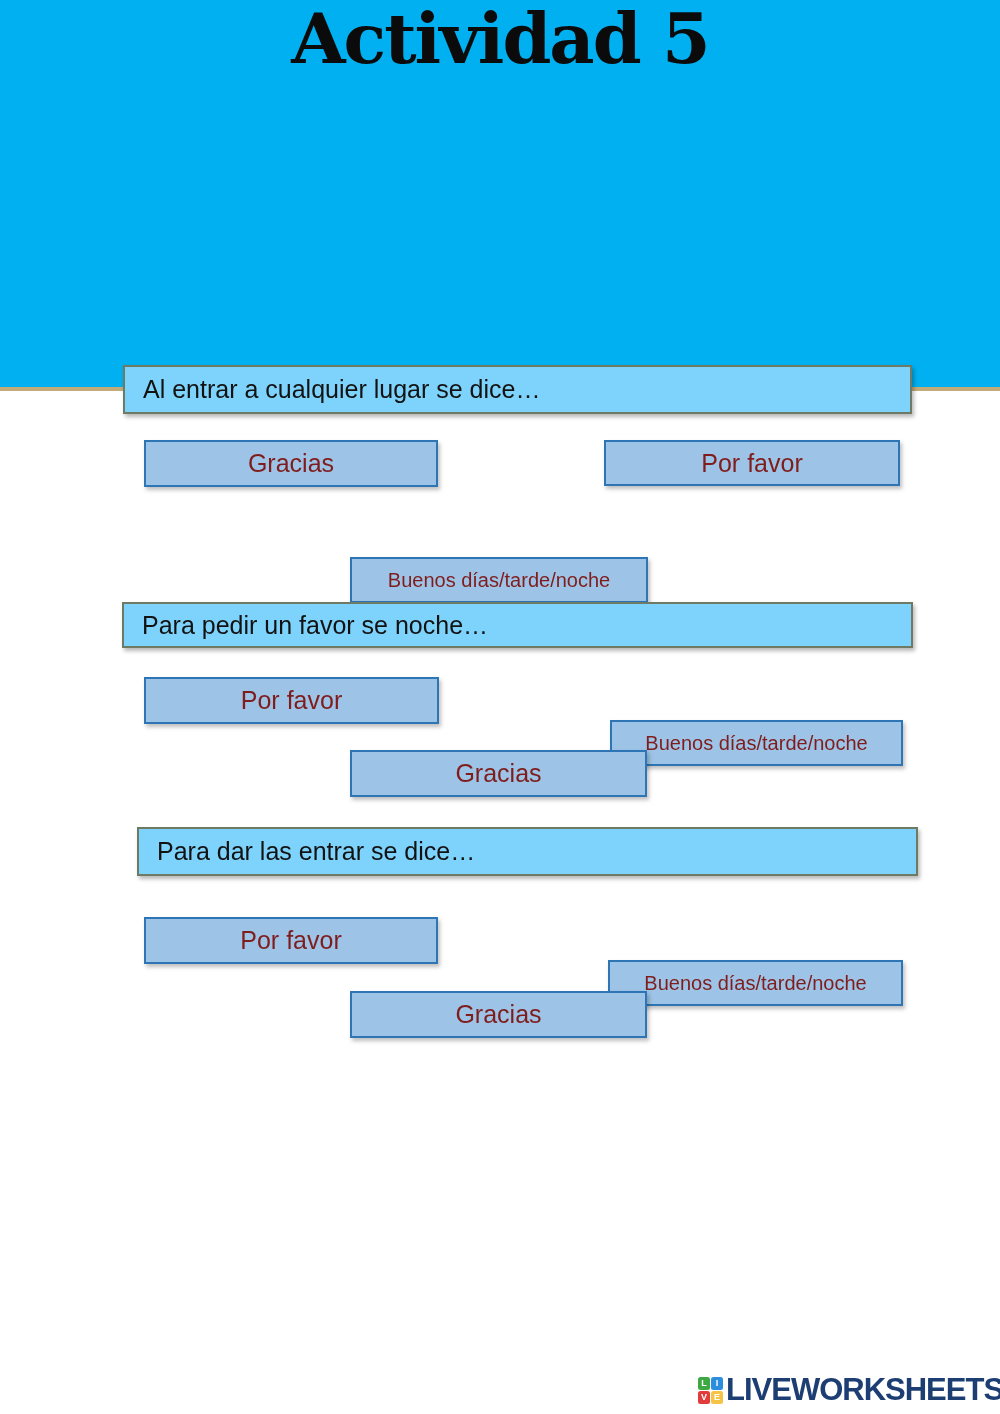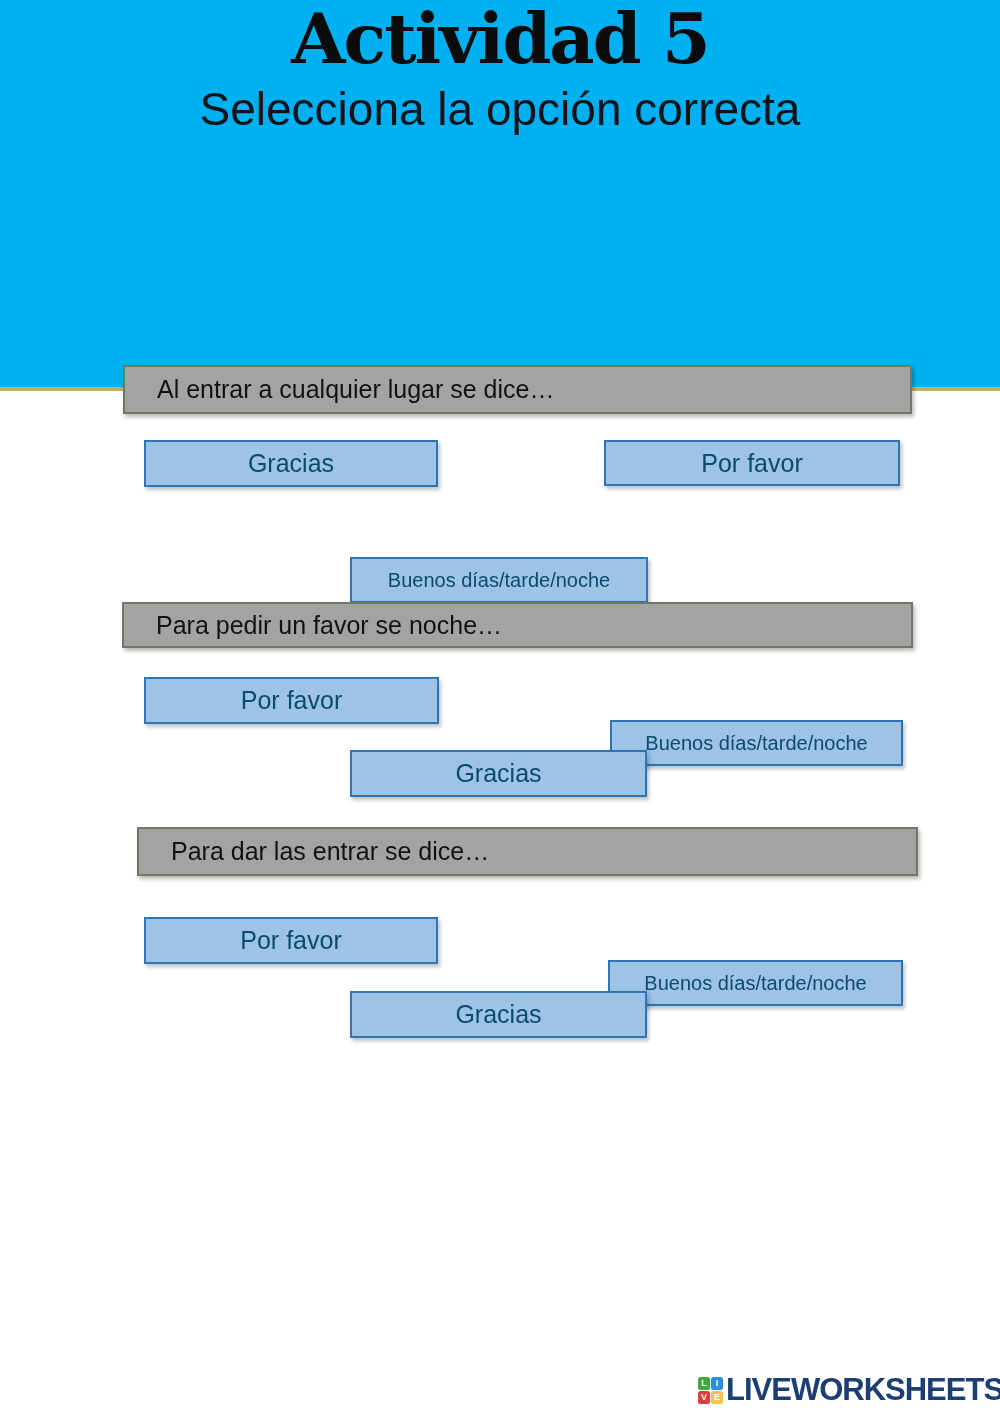--- a/index.html
+++ b/index.html
@@ -33,41 +33,41 @@
     margin:6px 0 0 0;
     font-family:"Liberation Sans", sans-serif;
     font-weight:400;
     font-size:46px;
     color:#101418;
   }
 
   
   .q-prompt {
     position:absolute;
-    background:#a3a3a3;
+    background:#7dd3fc;
     border:2px solid #6e7a63;
     box-shadow:2px 3px 4px rgba(0,0,0,0.28);
     display:flex; align-items:center;
-    padding-left:32px;
+    padding-left:18px;
     font-size:25px;
     color:#121212;
   }
   #q1-prompt { left:123px; top:365px; width:789px; height:49px; }
   #q2-prompt { left:122px; top:602px; width:791px; height:46px; }
   #q3-prompt { left:137px; top:827px; width:781px; height:49px; }
 
   
   .option {
     position:absolute;
     background:#9dc3e6;
     border:2px solid #2e75b6;
     box-shadow:2px 3px 4px rgba(0,0,0,0.25);
     display:flex; align-items:center; justify-content:center;
     font-size:25px;
-    color:#0c4a6e;
+    color:#7f1d1d;
     cursor:pointer;
   }
   .option.small { font-size:20px;margin-top:44px; }
 
   #q1-opt-gracias  { left:144px; top:440px; width:294px; height:47px; }
   #q1-opt-porfavor { left:604px; top:440px; width:296px; height:46px; }
   #q1-opt-buenos   { left:350px; top:513px; width:298px; height:46px; }
 
   #q2-opt-porfavor { left:144px; top:677px; width:295px; height:47px; }
   #q2-opt-buenos   { left:610px; top:676px; width:293px; height:46px; }
@@ -106,21 +106,20 @@
     font-weight:bold;
     letter-spacing:-1px;
     color:#1c3e73;
   }
 </style>
 </head>
 <body>
 
 <div class="header">
   <h1 class="title">Actividad 5</h1>
-  <h2 class="subtitle">Selecciona la opción correcta</h2>
 </div>
 
 <div class="q-prompt" id="q1-prompt">Al entrar a cualquier lugar se dice…</div>
 <div class="option" id="q1-opt-gracias">Gracias</div>
 <div class="option" id="q1-opt-porfavor">Por favor</div>
 <div class="option small" id="q1-opt-buenos">Buenos días/tarde/noche</div>
 
 <div class="q-prompt" id="q2-prompt">Para pedir un favor se noche…</div>
 <div class="option" id="q2-opt-porfavor">Por favor</div>
 <div class="option small" id="q2-opt-buenos">Buenos días/tarde/noche</div>

